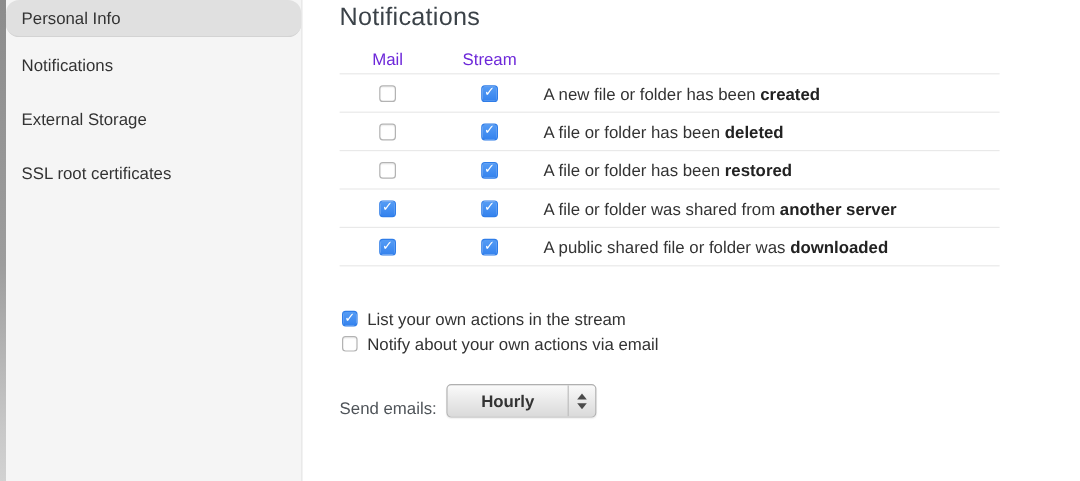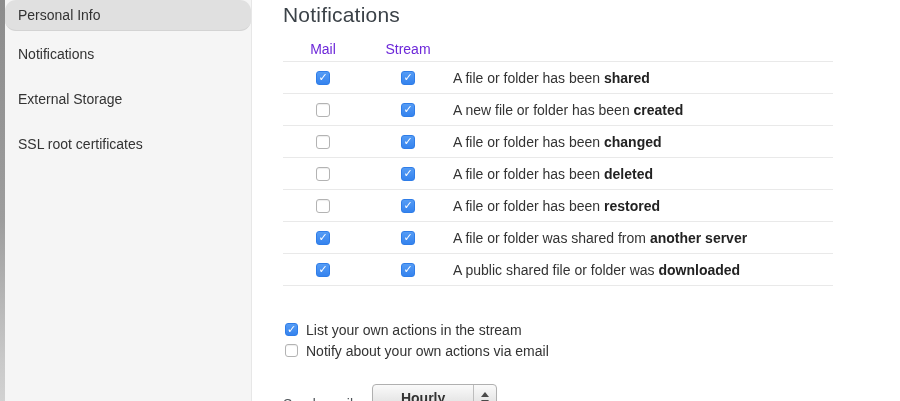--- a/index.html
+++ b/index.html
@@ -164,33 +164,23 @@
   <h1 class="page-title">Notifications</h1>
 
   <div class="ntable">
     <div class="thead">
       <span class="col-h">Mail</span>
       <span class="col-h">Stream</span>
       <span></span>
     </div>
     <div class="tbody">
         <div class="trow">
-          <div class="cb checked"></div>
-          <div class="cb checked"></div>
-          <span class="label">A file or folder has been <b>shared</b></span>
-        </div>
-        <div class="trow">
           <div class="cb unchecked"></div>
           <div class="cb checked"></div>
           <span class="label">A new file or folder has been <b>created</b></span>
-        </div>
-        <div class="trow">
-          <div class="cb unchecked"></div>
-          <div class="cb checked"></div>
-          <span class="label">A file or folder has been <b>changed</b></span>
         </div>
         <div class="trow">
           <div class="cb unchecked"></div>
           <div class="cb checked"></div>
           <span class="label">A file or folder has been <b>deleted</b></span>
         </div>
         <div class="trow">
           <div class="cb unchecked"></div>
           <div class="cb checked"></div>
           <span class="label">A file or folder has been <b>restored</b></span>

